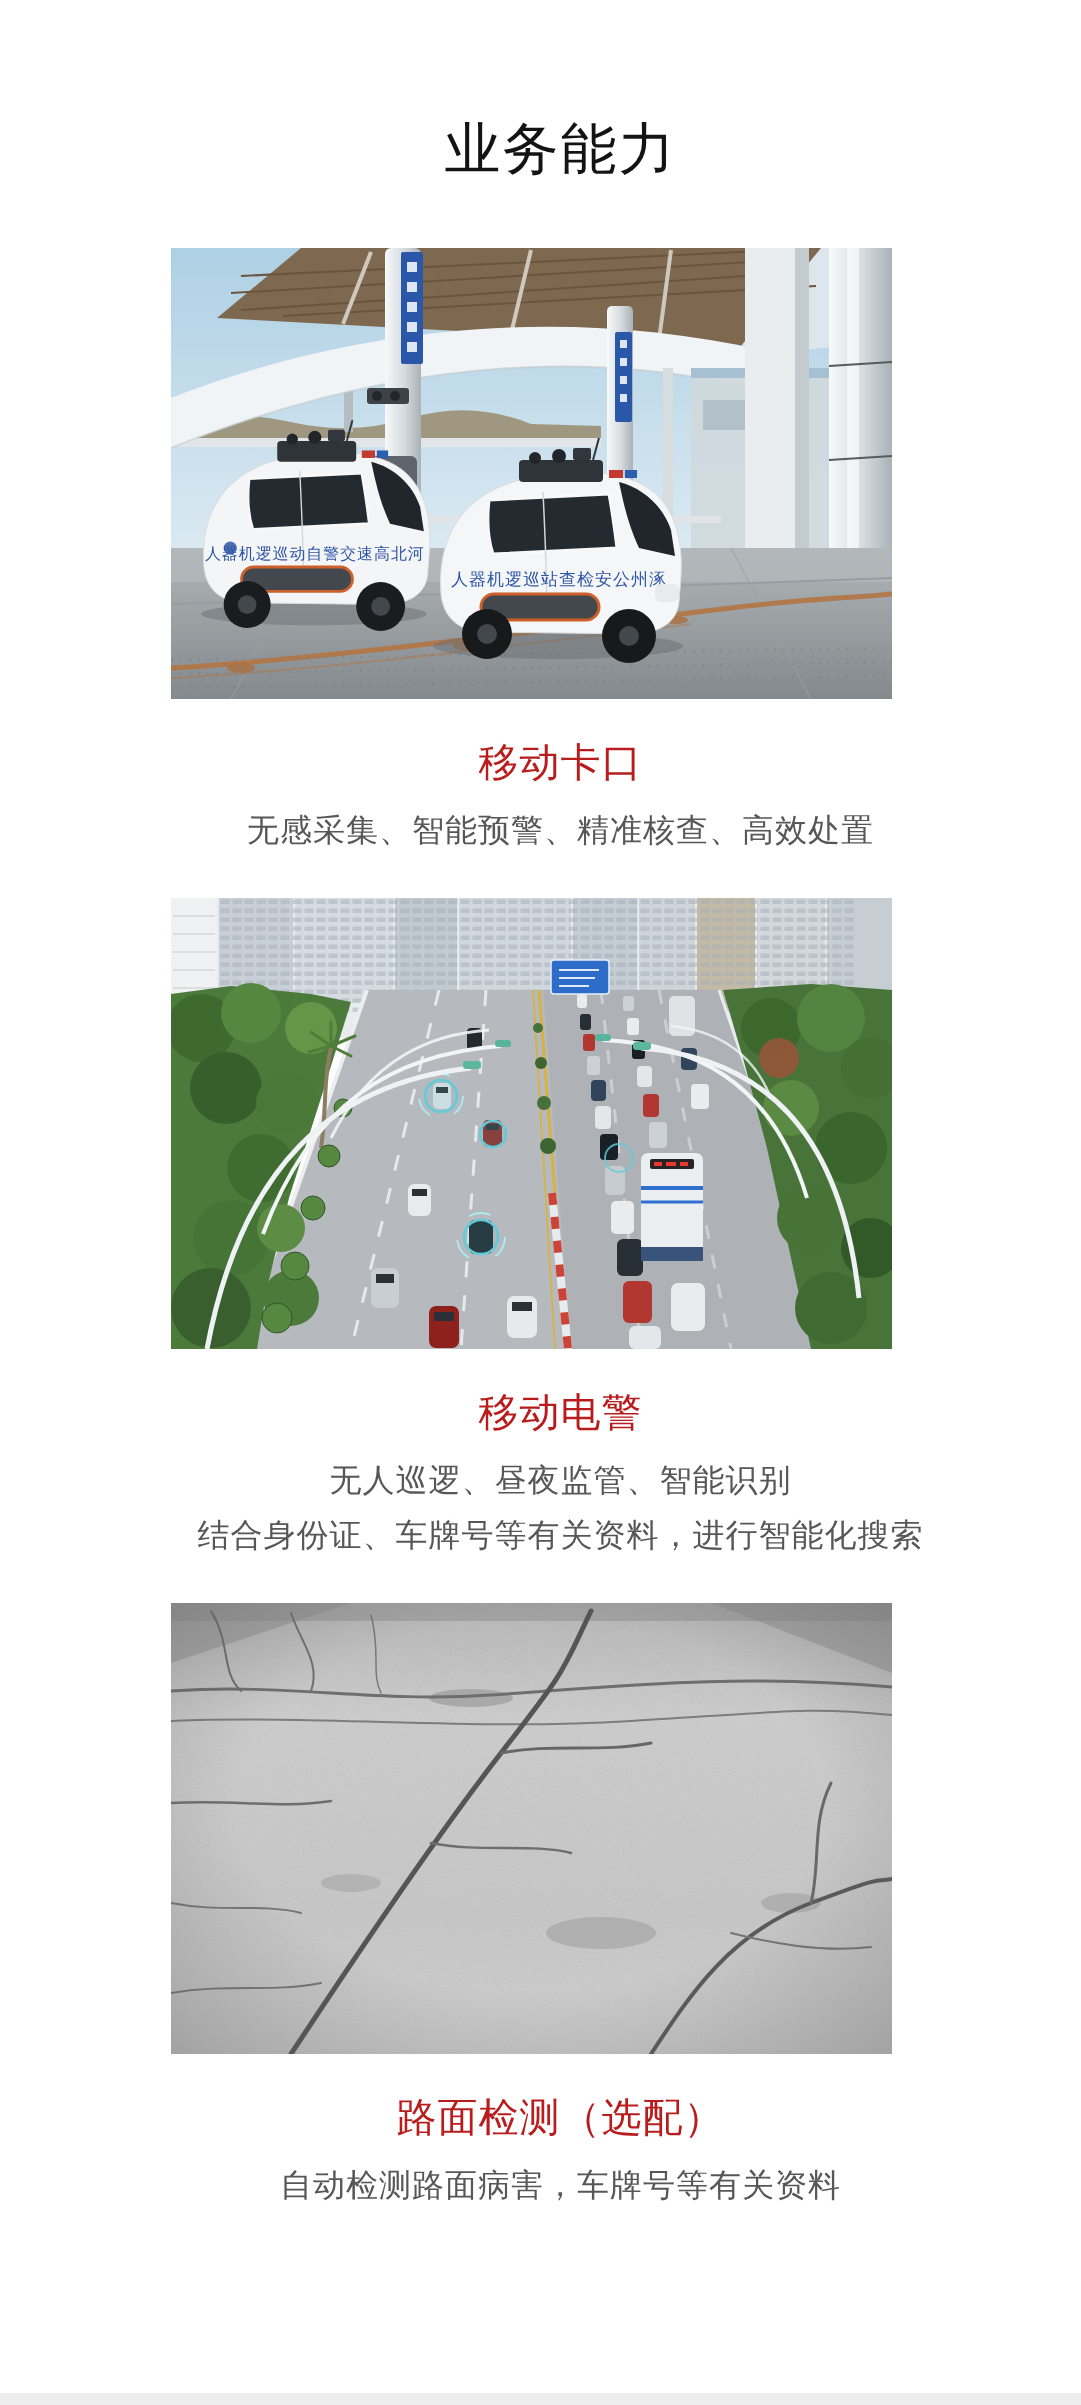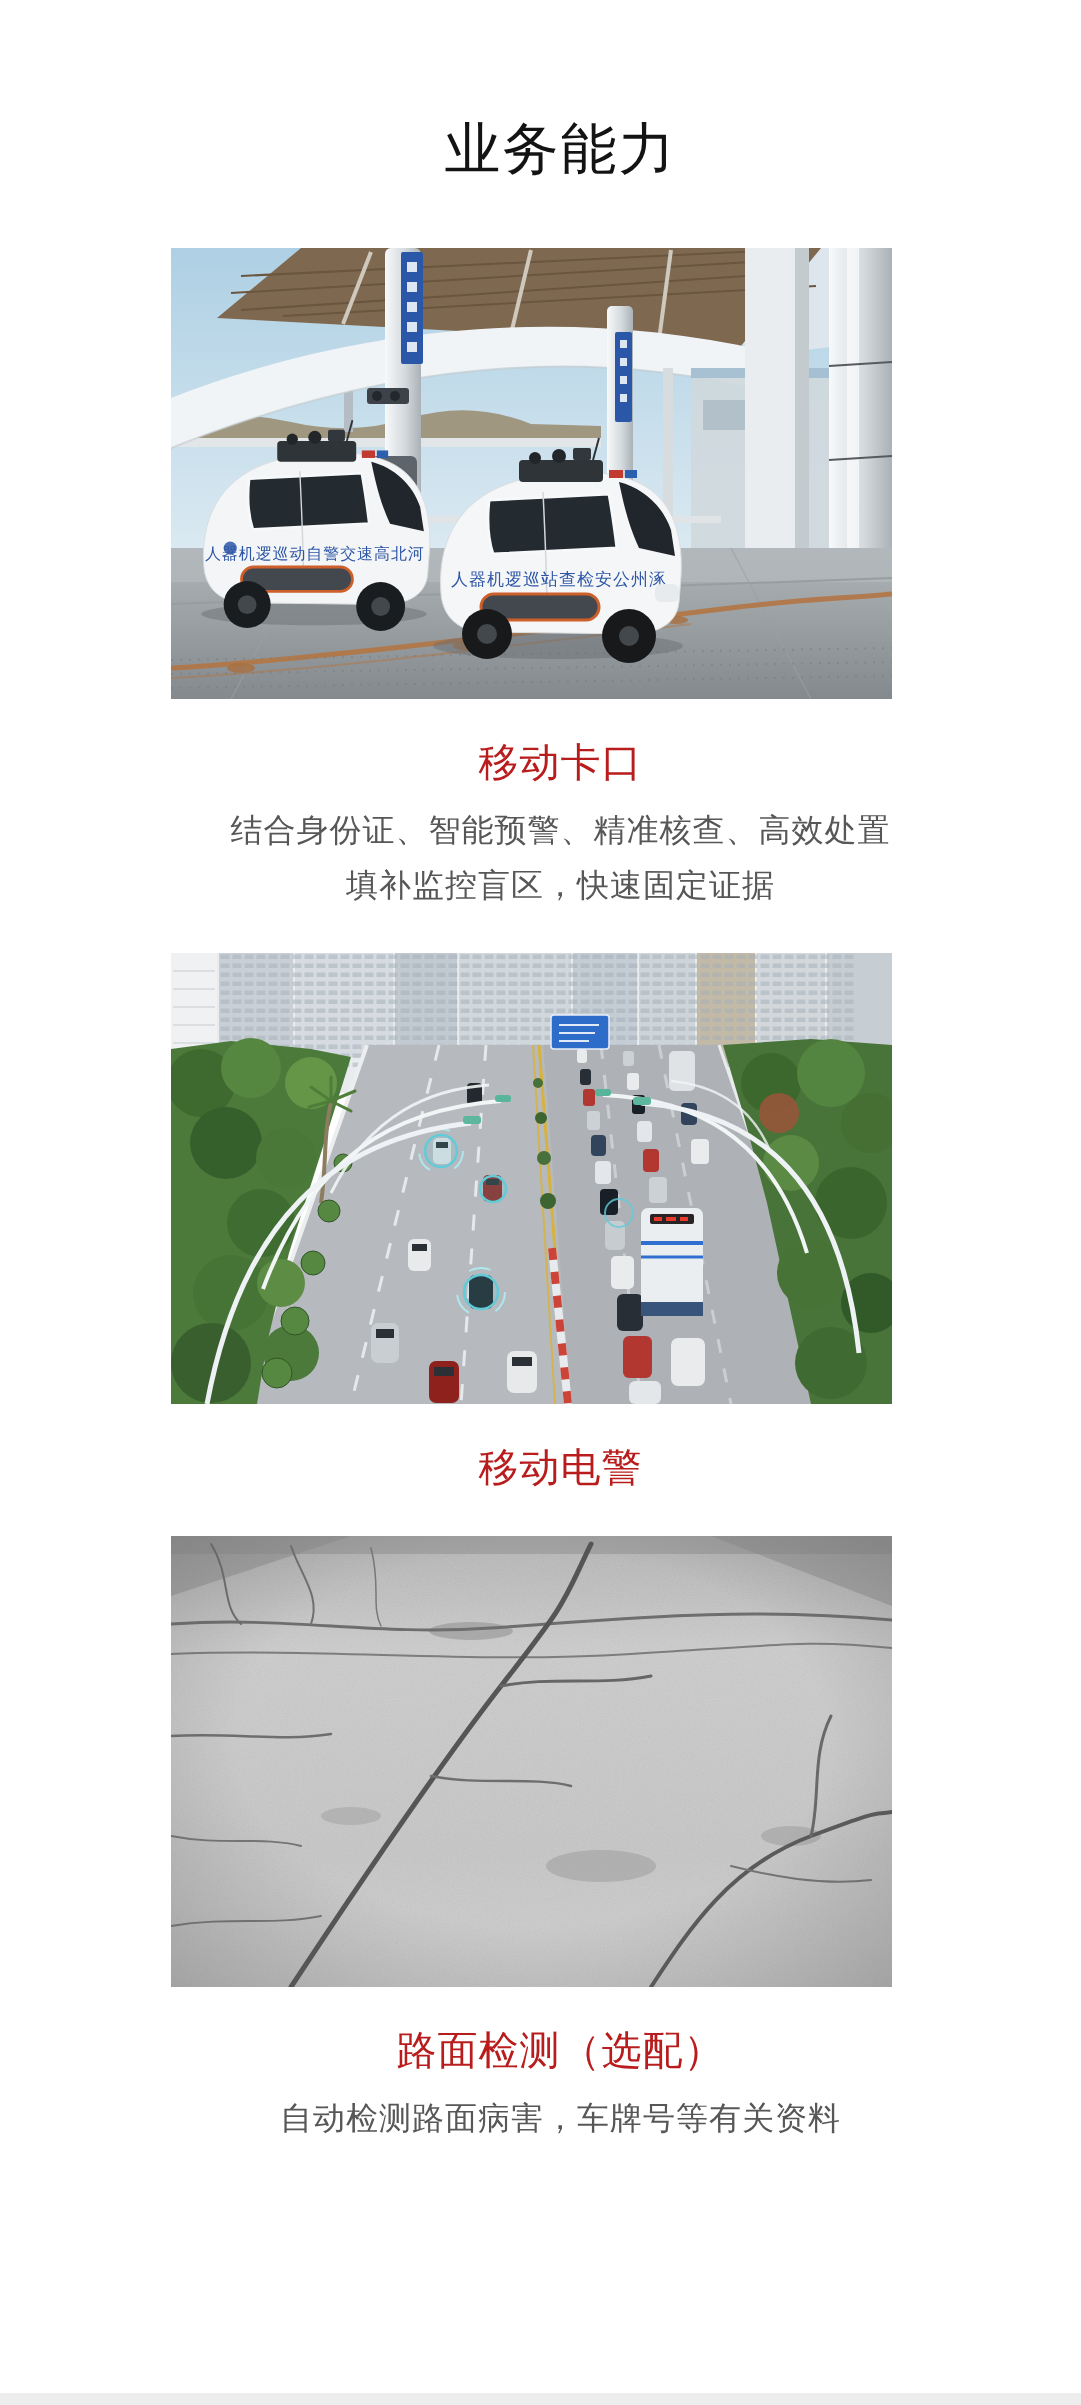--- a/index.html
+++ b/index.html
@@ -228,22 +228,21 @@
             <circle cx="136" cy="12" r="7" fill="#22262a"></circle>
           <rect x="150" y="4" width="18" height="12" rx="2" fill="#31373c"></rect>
           <line x1="170" y1="16" x2="176" y2="-6" stroke="#2e3438" stroke-width="2"></line>
           <rect x="186" y="26" width="14" height="8" fill="#c23b31"></rect>
             <rect x="202" y="26" width="12" height="8" fill="#2d5fb0"></rect>
         </g>
       </svg>
     </div>
     <h2 class="capability-heading">移动卡口</h2>
     <div class="capability-desc">
-      <p>结合身份证、智能预警、精准核查、高效处置</p>
-      <p>填补监控盲区，快速固定证据</p>
+      <p>无感采集、智能预警、精准核查、高效处置</p>
     </div>
   </section>
 
   <section class="capability">
     <div class="photo">
       <svg viewBox="0 0 721 451" preserveAspectRatio="none">
         <defs>
           <pattern id="win" width="12" height="9" patternUnits="userSpaceOnUse">
             <rect x="1.5" y="1.5" width="9" height="4.5" fill="#8b99a4"></rect>
           </pattern>
@@ -423,20 +422,24 @@
           <rect x="292" y="163" width="18" height="8" rx="3" fill="#5cb79d"></rect>
           <path d="M600,200 C580,150 540,132 500,128" stroke="#f2f5f6" stroke-width="2.5" opacity="0.8"></path>
           <path d="M636,300 C600,180 520,146 432,142" stroke="#f2f5f6" stroke-width="4"></path>
           <rect x="424" y="136" width="16" height="7" rx="3" fill="#58b49a"></rect>
           <path d="M688,400 C670,230 590,160 470,150" stroke="#eef2f4" stroke-width="5"></path>
           <rect x="462" y="144" width="18" height="8" rx="3" fill="#5cb79d"></rect>
         </g>
       </svg>
     </div>
     <h2 class="capability-heading">移动电警</h2>
+    <div class="capability-desc">
+      <p>无人巡逻、昼夜监管、智能识别</p>
+      <p>结合身份证、车牌号等有关资料，进行智能化搜索</p>
+    </div>
   </section>
 
   <section class="capability">
     <div class="photo">
       <svg viewBox="0 0 721 451" preserveAspectRatio="none">
         <defs>
           <linearGradient id="p3base" x1="0" y1="0" x2="0" y2="1">
             <stop offset="0" stop-color="#b4b4b4"></stop>
               <stop offset="0.25" stop-color="#cccccc"></stop>
             <stop offset="0.7" stop-color="#c6c6c6"></stop>

